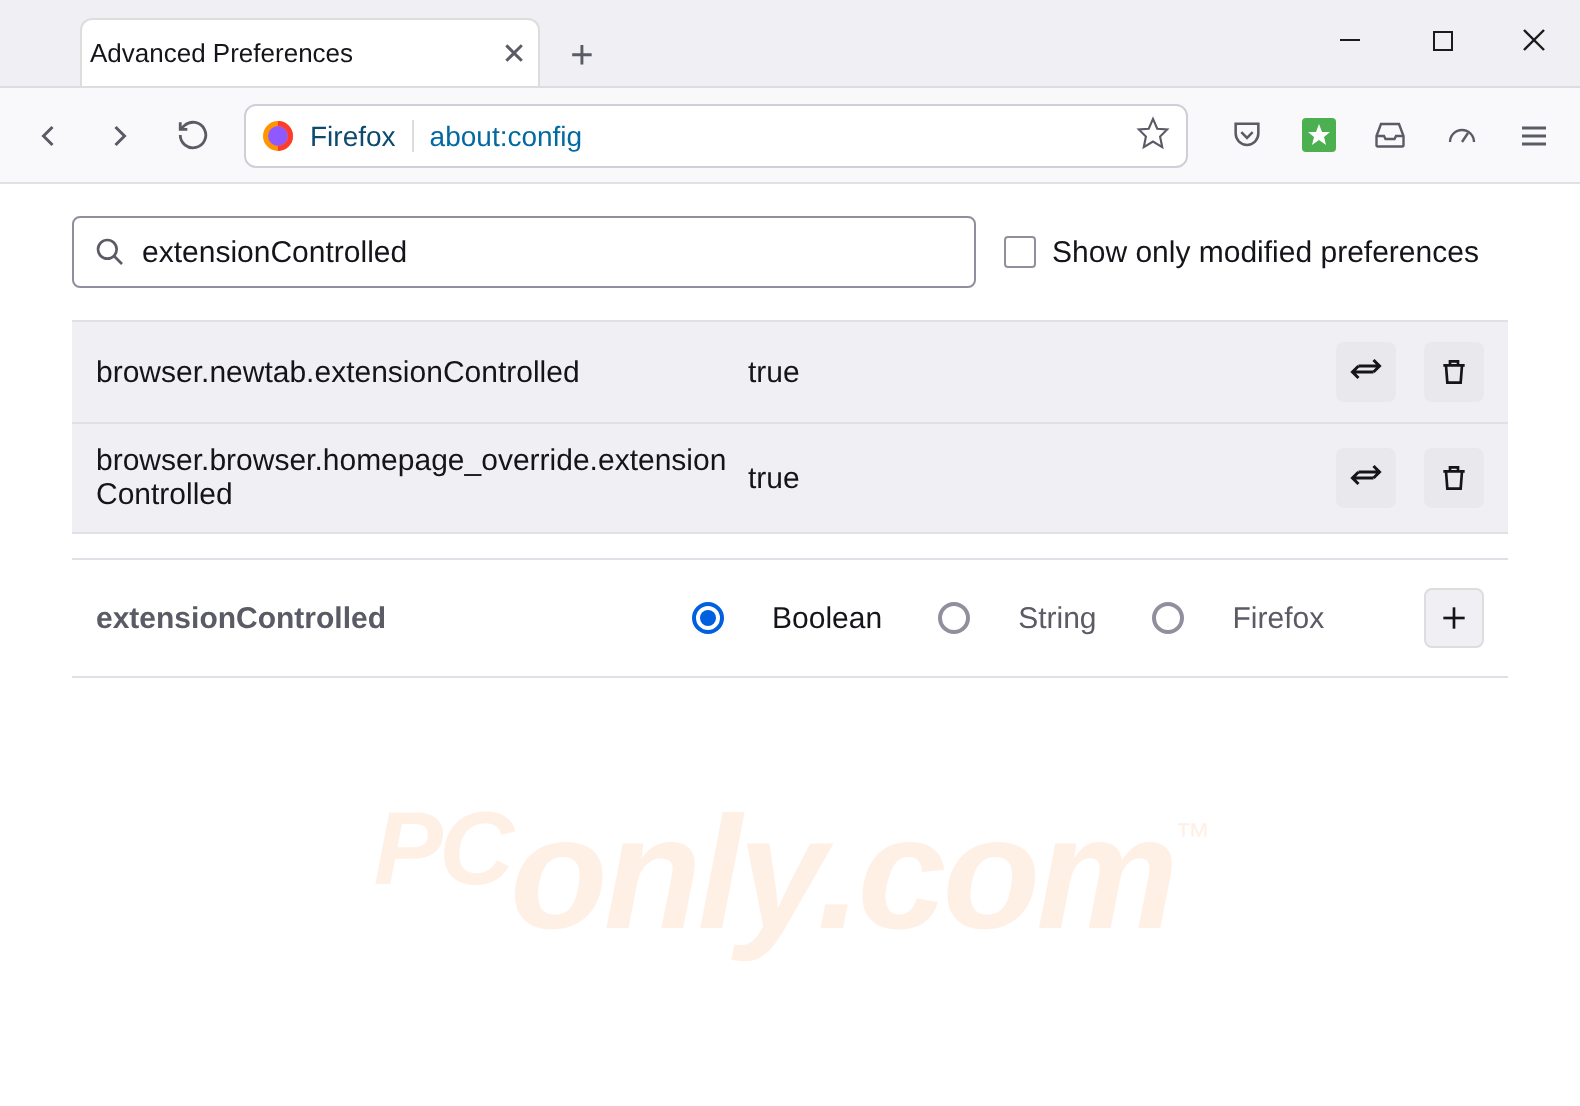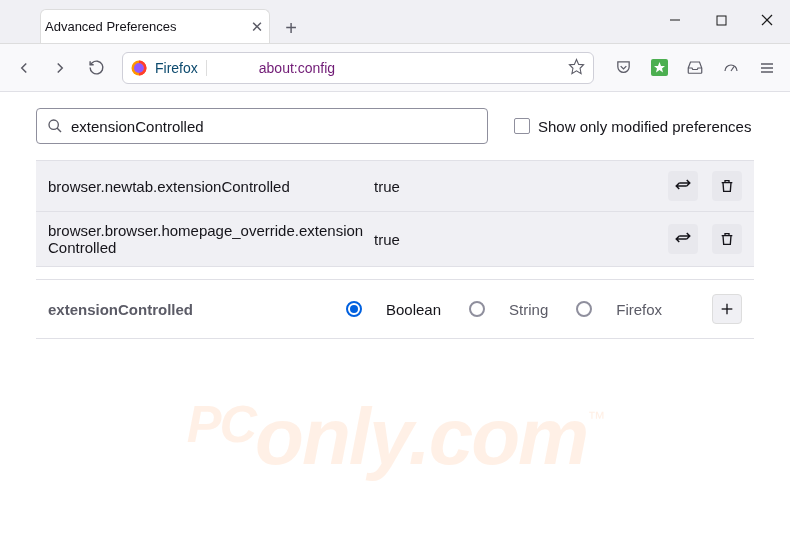--- a/index.html
+++ b/index.html
@@ -76,21 +76,21 @@
       display: flex;
       align-items: center;
       padding: 0 8px;
       margin: 0 6px;
       gap: 8px;
       font-size: 14px;
       color: #5b5b66;
     }
     .urlbar .ff-icon { width:16px; height:16px; }
     .urlbar .identity { color:#0c4a6e; padding-right:8px; border-right: 1px solid #ddd; }
-    .urlbar .url { color:#701a75; flex:1;margin-left:44px; }
+    .urlbar .url { color:#0369a1; flex:1; }
     .urlbar .star { color:#5b5b66; cursor:pointer; }
     .toolbar .right-icons { display:flex; gap:6px; margin-left:4px; }
     .toolbar .right-icons .iconbtn {
       width: 30px; height: 30px; display:flex; align-items:center; justify-content:center;
       color:#5b5b66; border-radius:4px; cursor:pointer;
     }
     
     .content {
       padding: 16px 36px;
     }
@@ -107,21 +107,21 @@
       border-radius: 4px;
       display:flex;
       align-items:center;
       padding: 0 10px;
       gap:8px;
       font-size:15px;
       color:#15141a;
     }
     .search-box svg { color:#5b5b66; width:16px; height:16px;}
     .checkbox-wrap {
-      display:flex; align-items:center; gap:8px; font-size:15px; color:#15141a;margin-left:12px;
+      display:flex; align-items:center; gap:8px; font-size:15px; color:#15141a;
     }
     .checkbox-wrap .cb {
       width:16px; height:16px; border:1.5px solid #8f8f9d; border-radius:2px;
     }
     
     .pref-list {
       border-top: 1px solid #e0e0e6;
     }
     .pref-row {
       display:flex;

